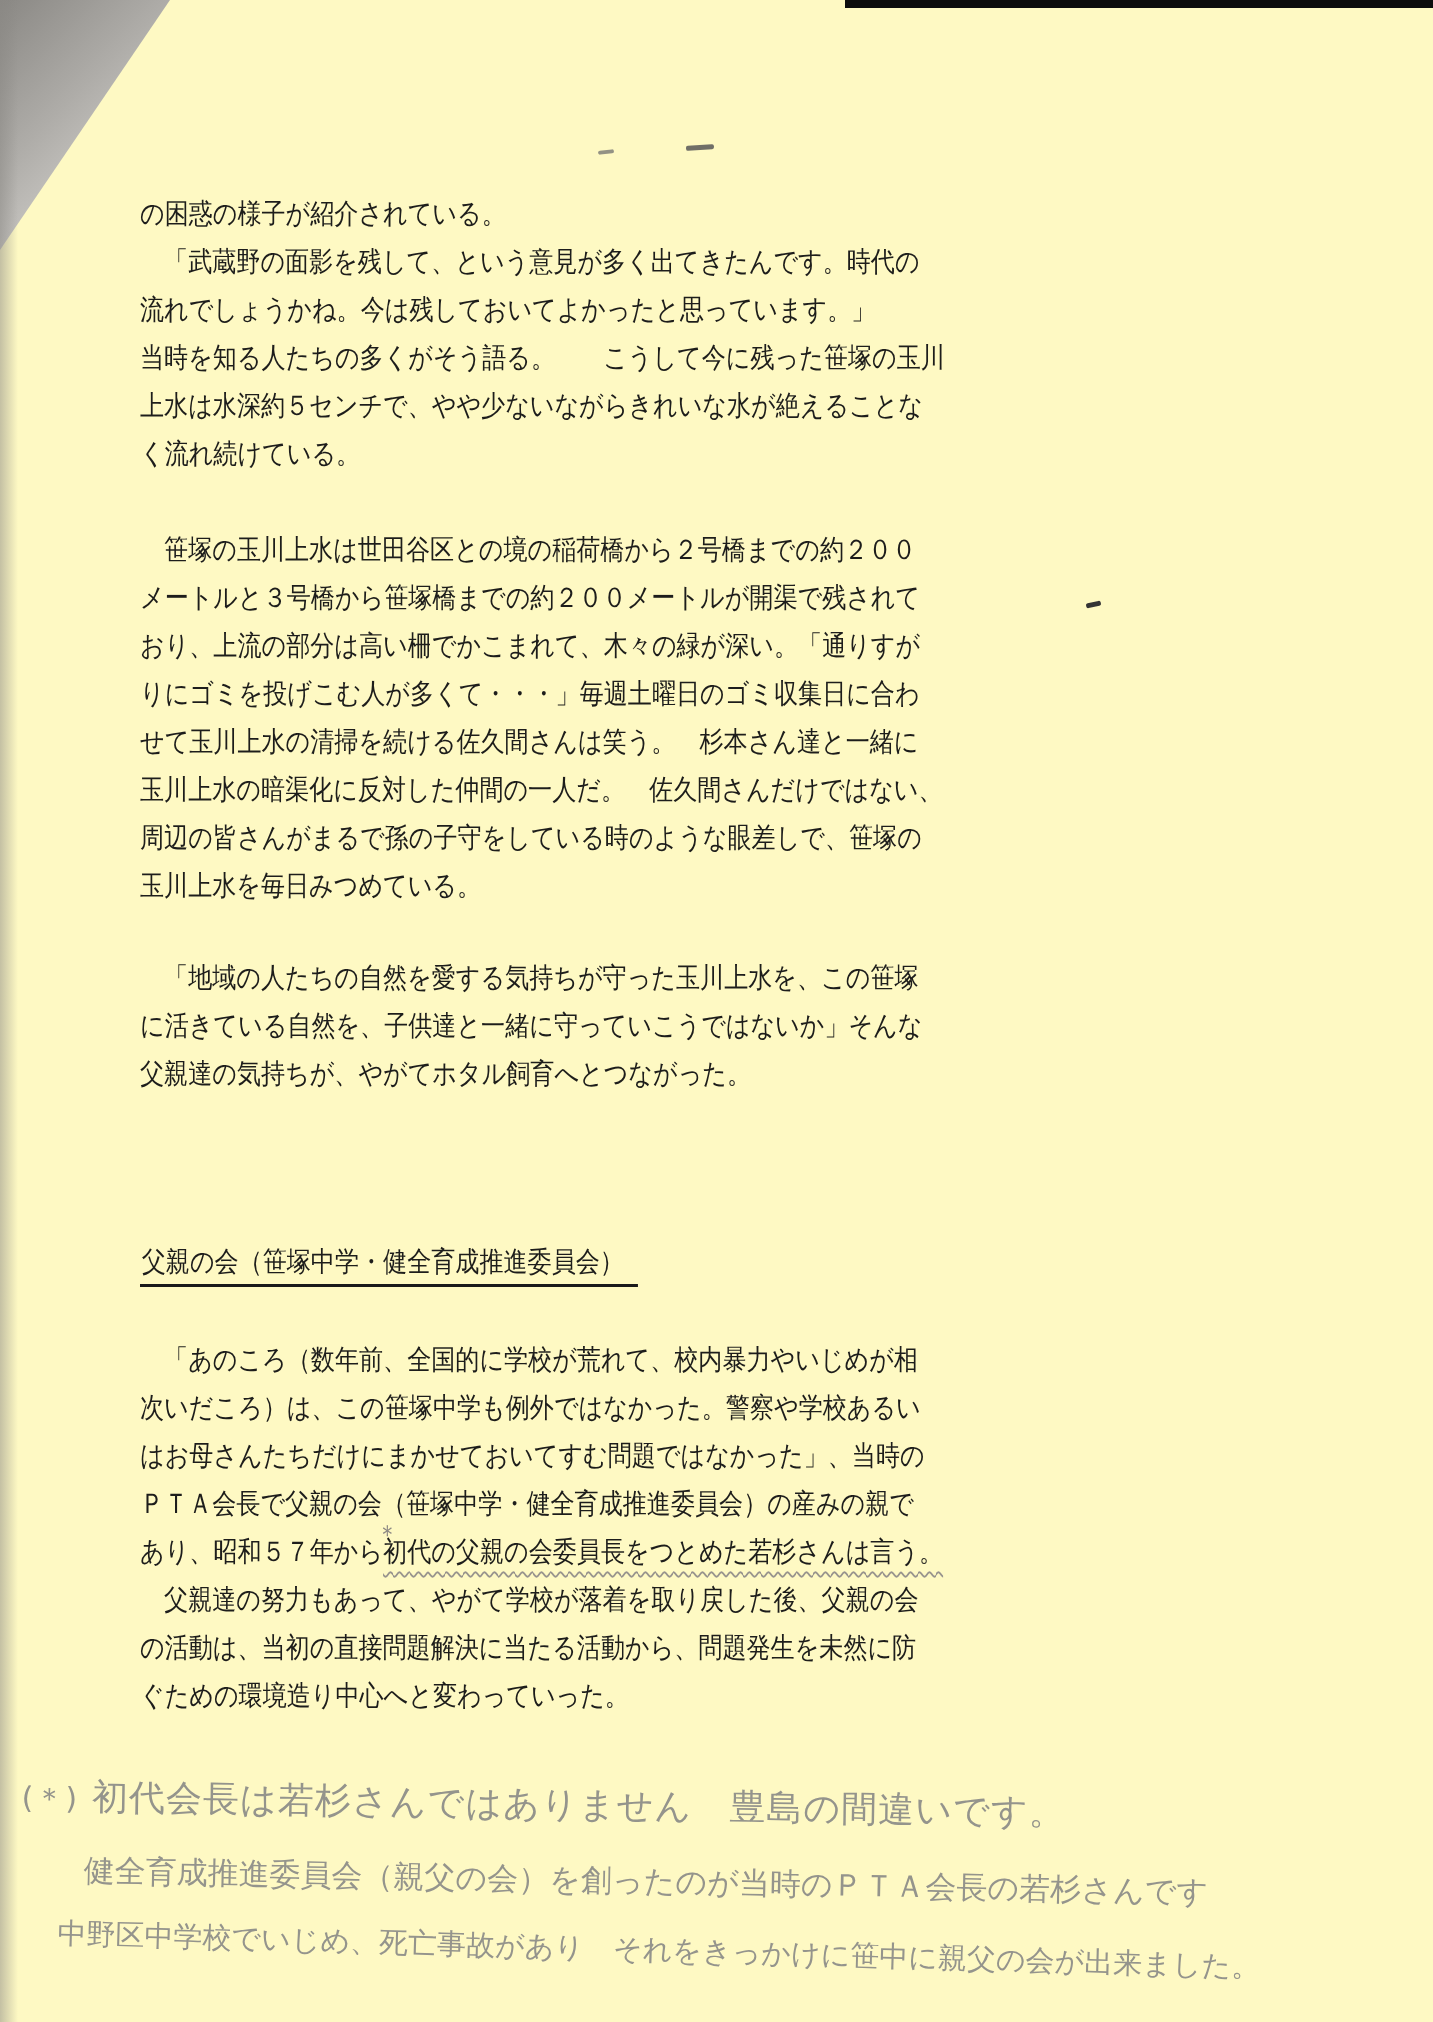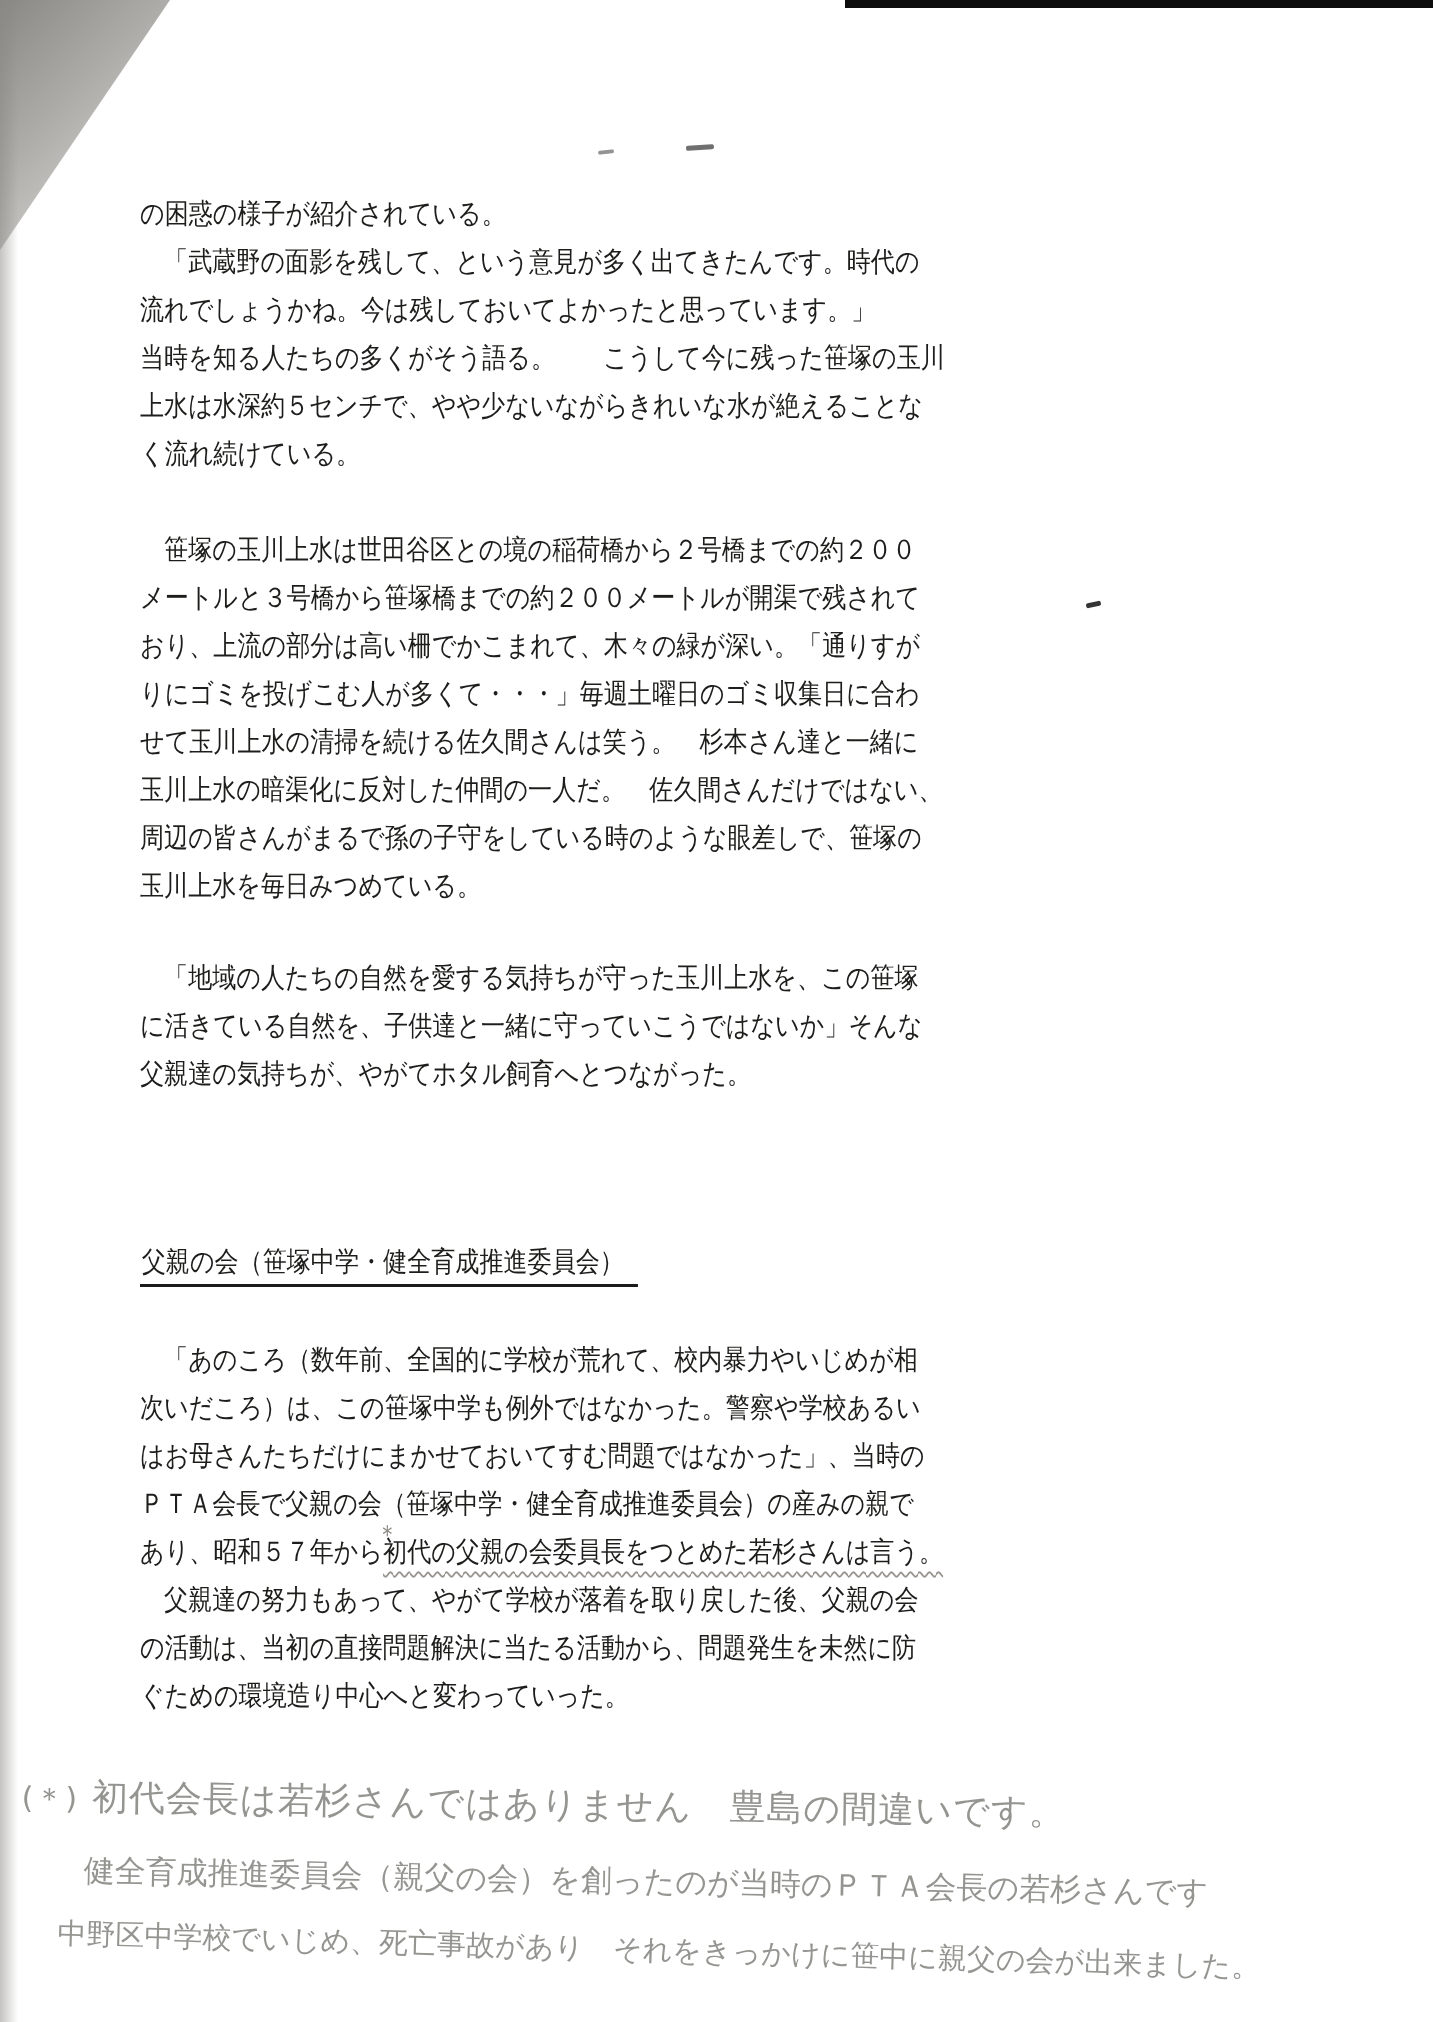--- a/index.html
+++ b/index.html
@@ -1,18 +1,18 @@
 <!DOCTYPE html>
 <html><head>
 <meta charset="utf-8">
 <style>
   html,body { margin:0; padding:0; background:#c9c7c3; }
   .page {
     position:relative; width:1433px; height:2022px;
-    background:#ffffff; overflow:hidden;
+    background:#fef9c3; overflow:hidden;
     font-family:"Liberation Serif","DejaVu Serif",serif;
     color:#1d1d1b;
   }
   
   .corner-fold {
     position:absolute; left:0; top:0; width:170px; height:250px;
     background:linear-gradient(135deg,#8a8884 0%,#aeaca8 40%,#d2d0cc 75%,#eceae6 100%);
     clip-path:polygon(0 0,100% 0,0 100%);
   }
   .edge-left {

